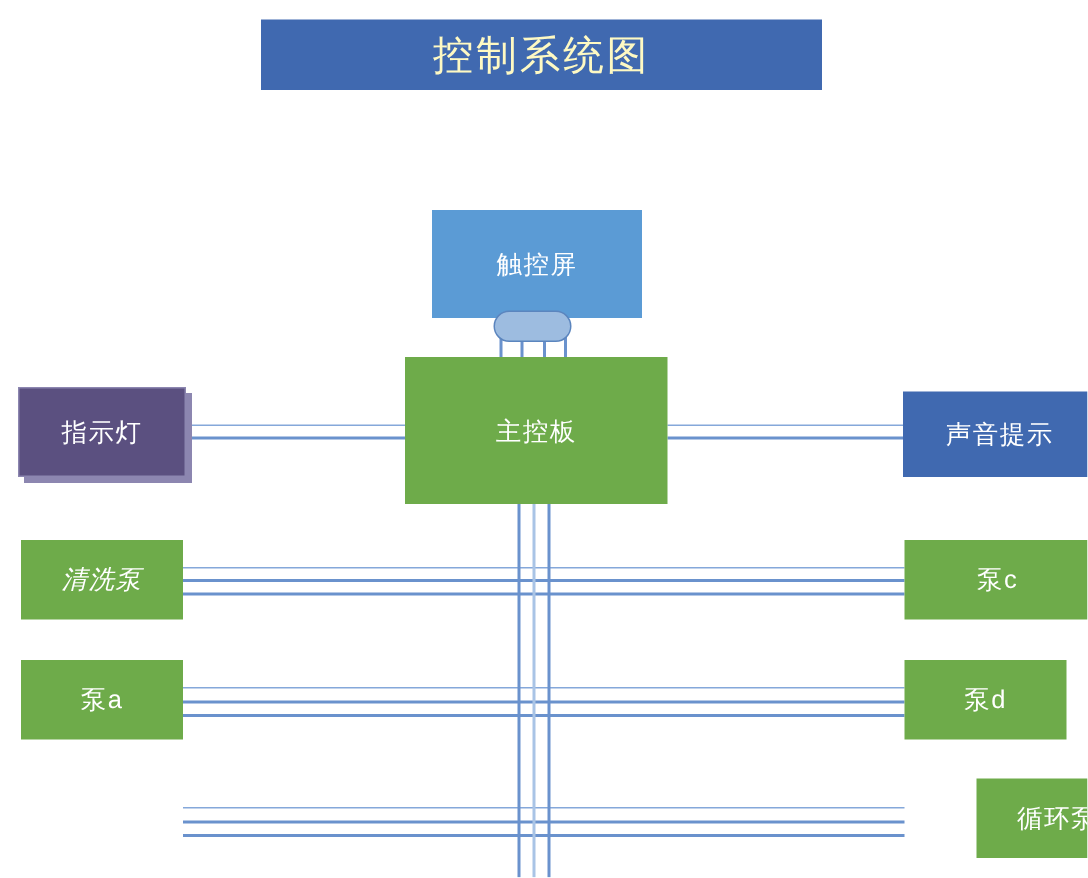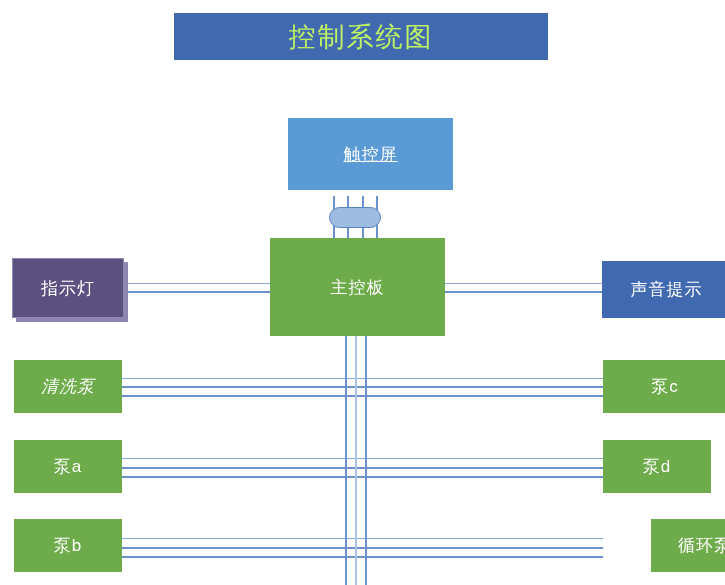--- a/index.html
+++ b/index.html
@@ -20,21 +20,21 @@
   }
 
   
   .title-banner {
     position: absolute;
     left: 174px;
     top: 13px;
     width: 374px;
     height: 47px;
     background: #4069B0;
-    color: #bef264;
+    color: #fef9c3;
     display: flex;
     align-items: center;
     justify-content: center;
     font-size: 27px;
     letter-spacing: 2px;
     box-sizing: border-box;
   }
 
   
   .node {
@@ -88,21 +88,21 @@
 
 <div id="canvas">
 
   <div class="title-banner">控制系统图</div>
 
   <div class="wire-v" style="left:333px; top:196px; height:48px;"></div>
   <div class="wire-v" style="left:347px; top:196px; height:48px;"></div>
   <div class="wire-v" style="left:362px; top:196px; height:48px;"></div>
   <div class="wire-v" style="left:376px; top:196px; height:48px;"></div>
 
-  <div class="node blue" style="left:288px; top:118px; width:165px; height:72px;text-decoration:underline;">
+  <div class="node blue" style="left:288px; top:140px; width:140px; height:72px;">
     <span>触控屏</span>
   </div>
 
   <div class="connector" style="left:329px; top:207px; width:52px; height:21px;"></div>
 
   <div class="node purple" style="left:12px; top:258px; width:112px; height:60px;">
     <span>指示灯</span>
   </div>
 
   <div class="node green" style="left:270px; top:238px; width:175px; height:98px;">
@@ -142,20 +142,17 @@
     <span>泵a</span>
   </div>
   <div class="node green" style="left:603px; top:440px; width:108px; height:53px;">
     <span>泵d</span>
   </div>
 
   <div class="wire-h thin" style="left:122px; top:538px; width:481px;"></div>
   <div class="wire-h" style="left:122px; top:547px; width:481px;"></div>
   <div class="wire-h" style="left:122px; top:556px; width:481px;"></div>
 
-  <div class="node green" style="left:14px; top:519px; width:108px; height:53px;">
-    <span>泵b</span>
-  </div>
   <div class="node green" style="left:603px; top:519px; width:108px; height:53px;margin-left:48px;">
     <span>循环泵</span>
   </div>
 
 </div>
 
 </body></html>

